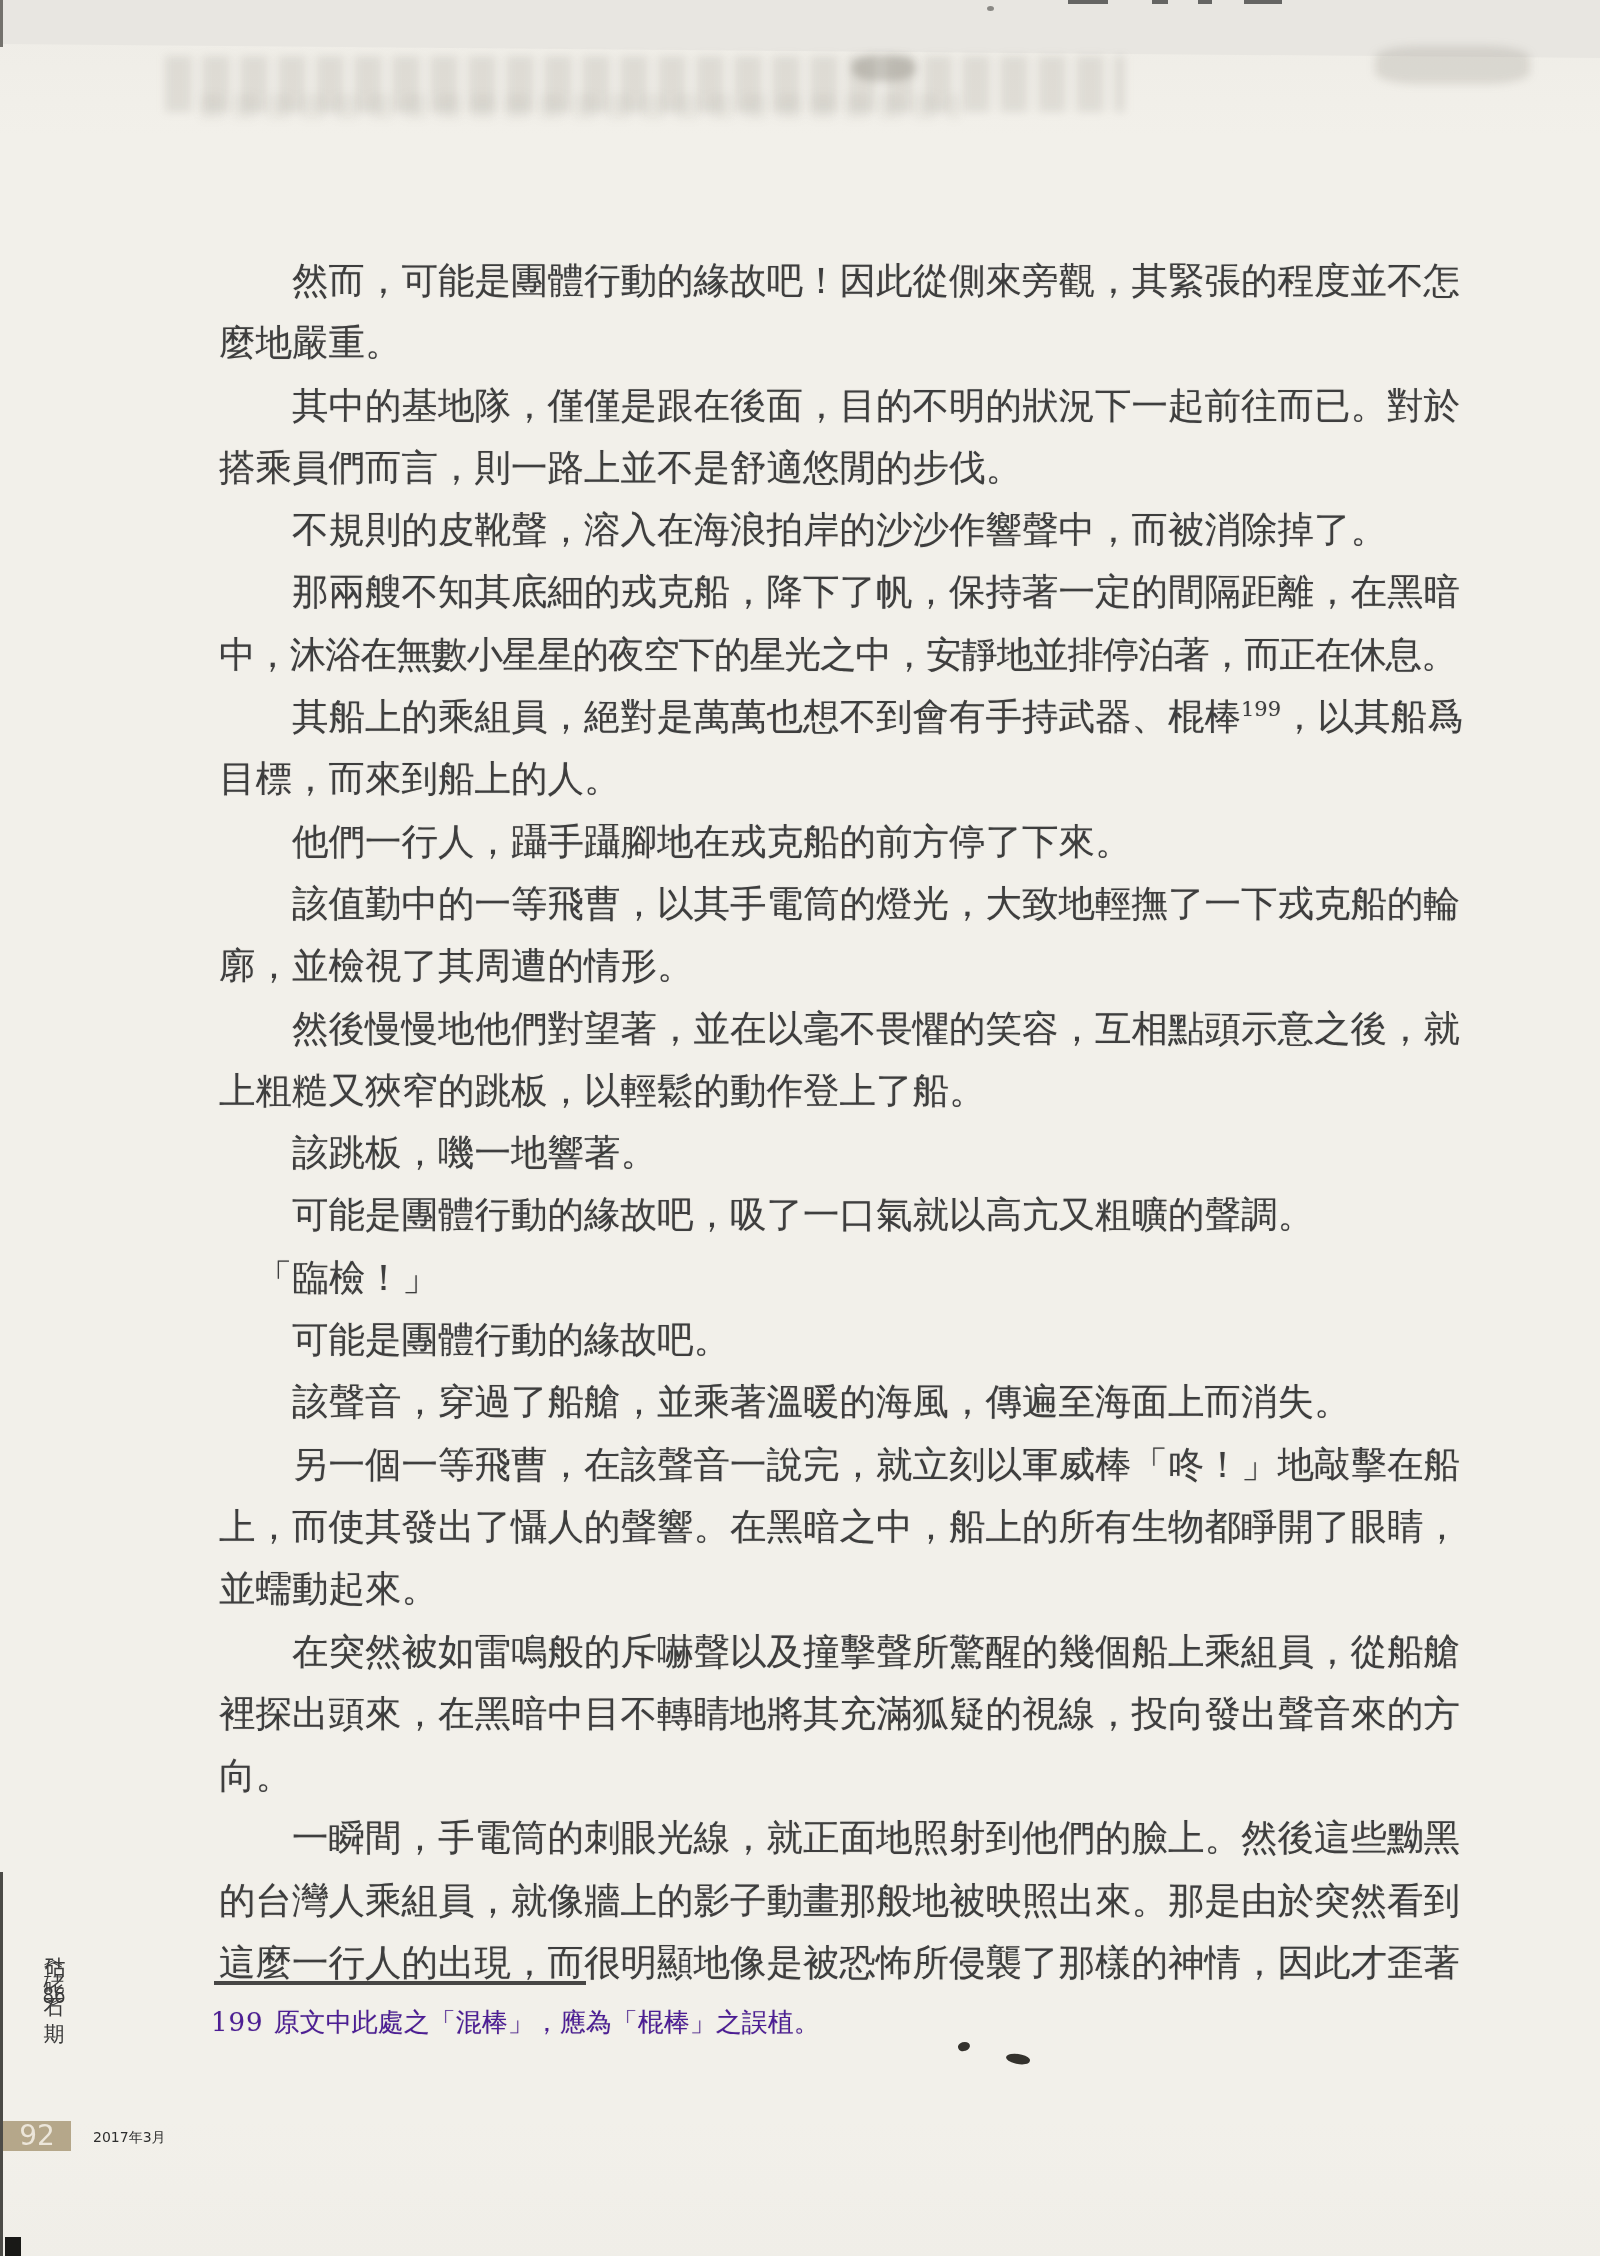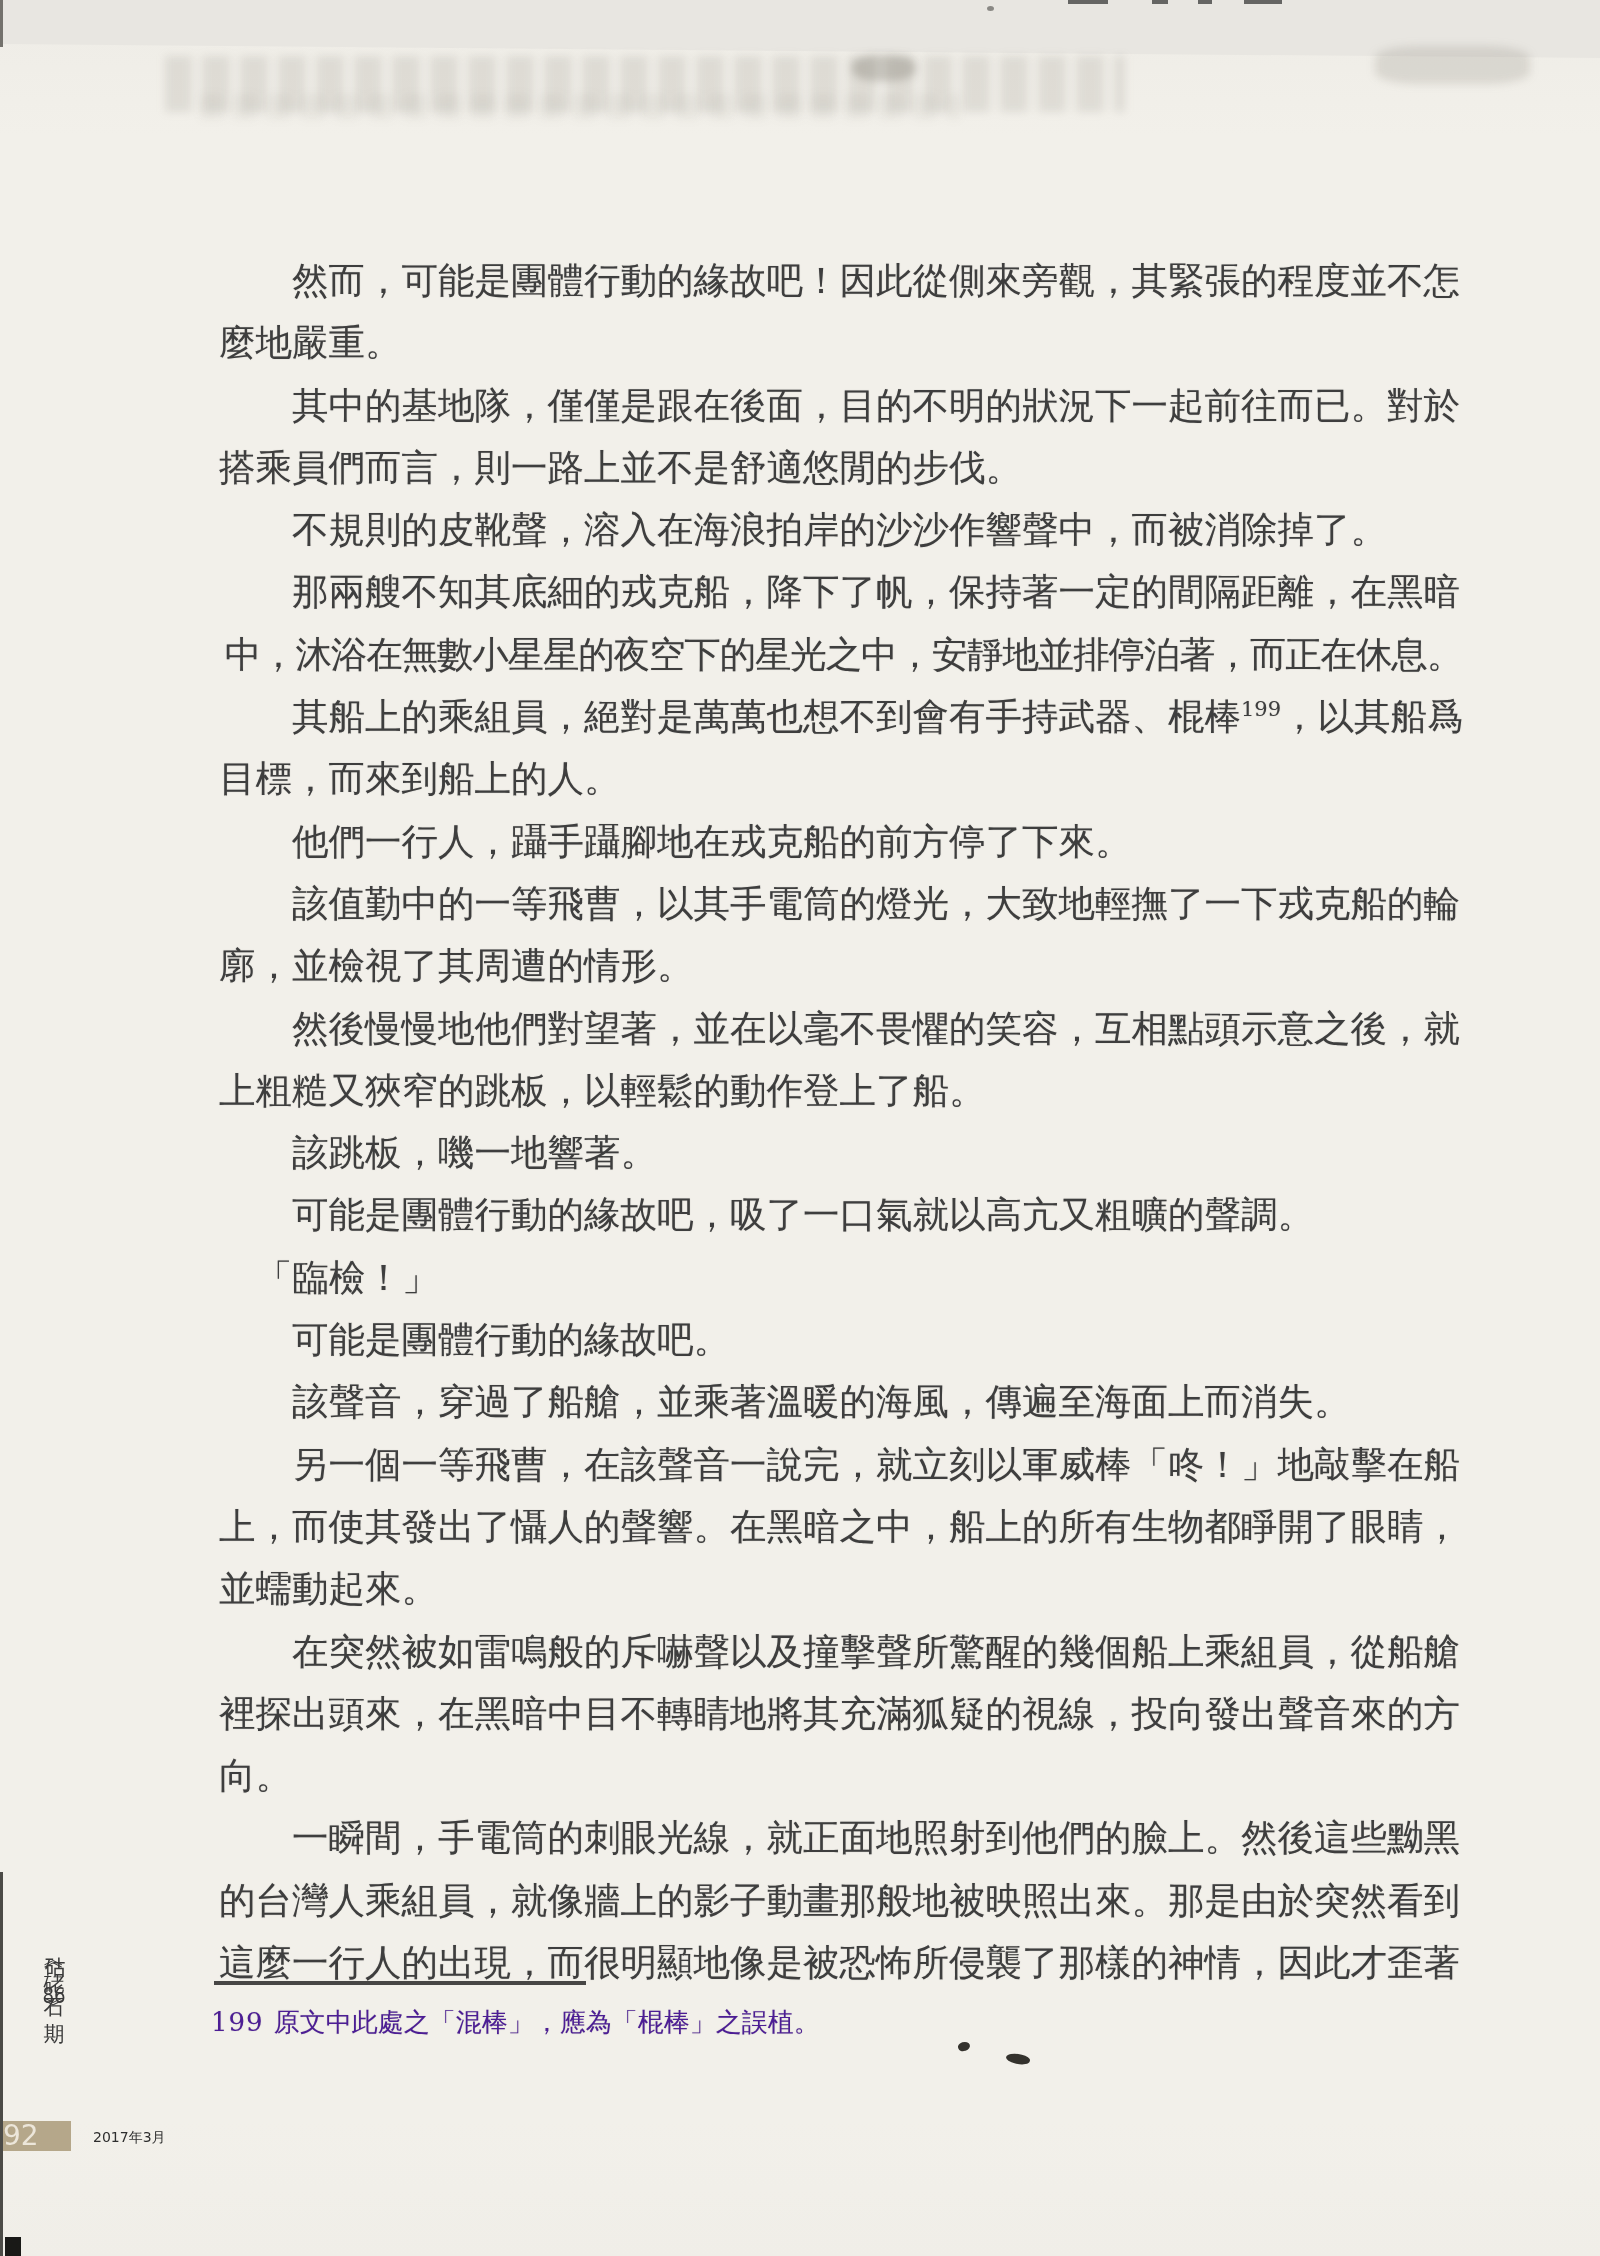--- a/index.html
+++ b/index.html
@@ -27,35 +27,35 @@
   .ghost.g4{left:1375px;top:46px;width:155px;height:38px;background:rgba(115,110,100,.18);border-radius:30%;}
   .speck{position:absolute;background:#34322d;border-radius:45% 55% 50% 50%;}
   .speck.s1{left:958px;top:2042px;width:12px;height:9px;transform:rotate(-18deg);}
   .speck.s2{left:1006px;top:2054px;width:24px;height:10px;transform:rotate(12deg);border-radius:60% 40% 55% 45%;}
   
   .body-text{position:absolute;left:219px;top:250px;width:1243px;}
   .line{height:62.3px;line-height:62.3px;font-size:36.5px;white-space:nowrap;
     text-shadow:0 0 1px rgba(62,62,62,.35);}
   .line[data-style~="i"]{padding-left:73px;}
   .line[data-style~="d"]{padding-left:37px;}
-  .line[data-style~="c"]{letter-spacing:-1.15px;text-align:right;}
+  .line[data-style~="c"]{letter-spacing:-1.15px;}
   .line sup{font-size:21px;vertical-align:super;line-height:0;letter-spacing:0;}
   
   .footnote-sep{position:absolute;left:214px;top:1981px;width:372px;height:4px;background:#474645;}
   .footnote{position:absolute;left:211px;top:2002px;font-size:26px;line-height:40px;
     white-space:nowrap;color:#4c1d95;text-shadow:0 0 1px rgba(62,62,62,.3);}
   .footnote .fn-num{letter-spacing:1px;margin-right:10px;}
   
   .journal-title{position:absolute;left:40px;top:1954px;height:175px;
     writing-mode:vertical-rl;text-orientation:mixed;
     font-size:21px;letter-spacing:2px;color:#3a3a3a;
     font-family:"DejaVu Sans","Liberation Sans",sans-serif;}
   .journal-title .tcu{text-combine-upright:all;-webkit-text-combine:horizontal;}
   .page-badge{position:absolute;left:3px;top:2121px;width:68px;height:30px;
-    background:#b5a78a;color:#ece6da;font-size:28px;line-height:30px;text-align:left;
+    background:#b5a78a;color:#ece6da;font-size:28px;line-height:30px;text-align:center;
     font-family:"DejaVu Sans","Liberation Sans",sans-serif;}
   .issue-date{position:absolute;left:81px;top:2124px;font-size:14px;line-height:26px;color:#2e2e2e;
     font-family:"DejaVu Sans","Liberation Sans",sans-serif;margin-left:12px;}
 </style>
 </head>
 <body>
 
 <div class="top-band"></div>
 <div class="edge-line top"></div>
 <div class="edge-line bottom"></div>

